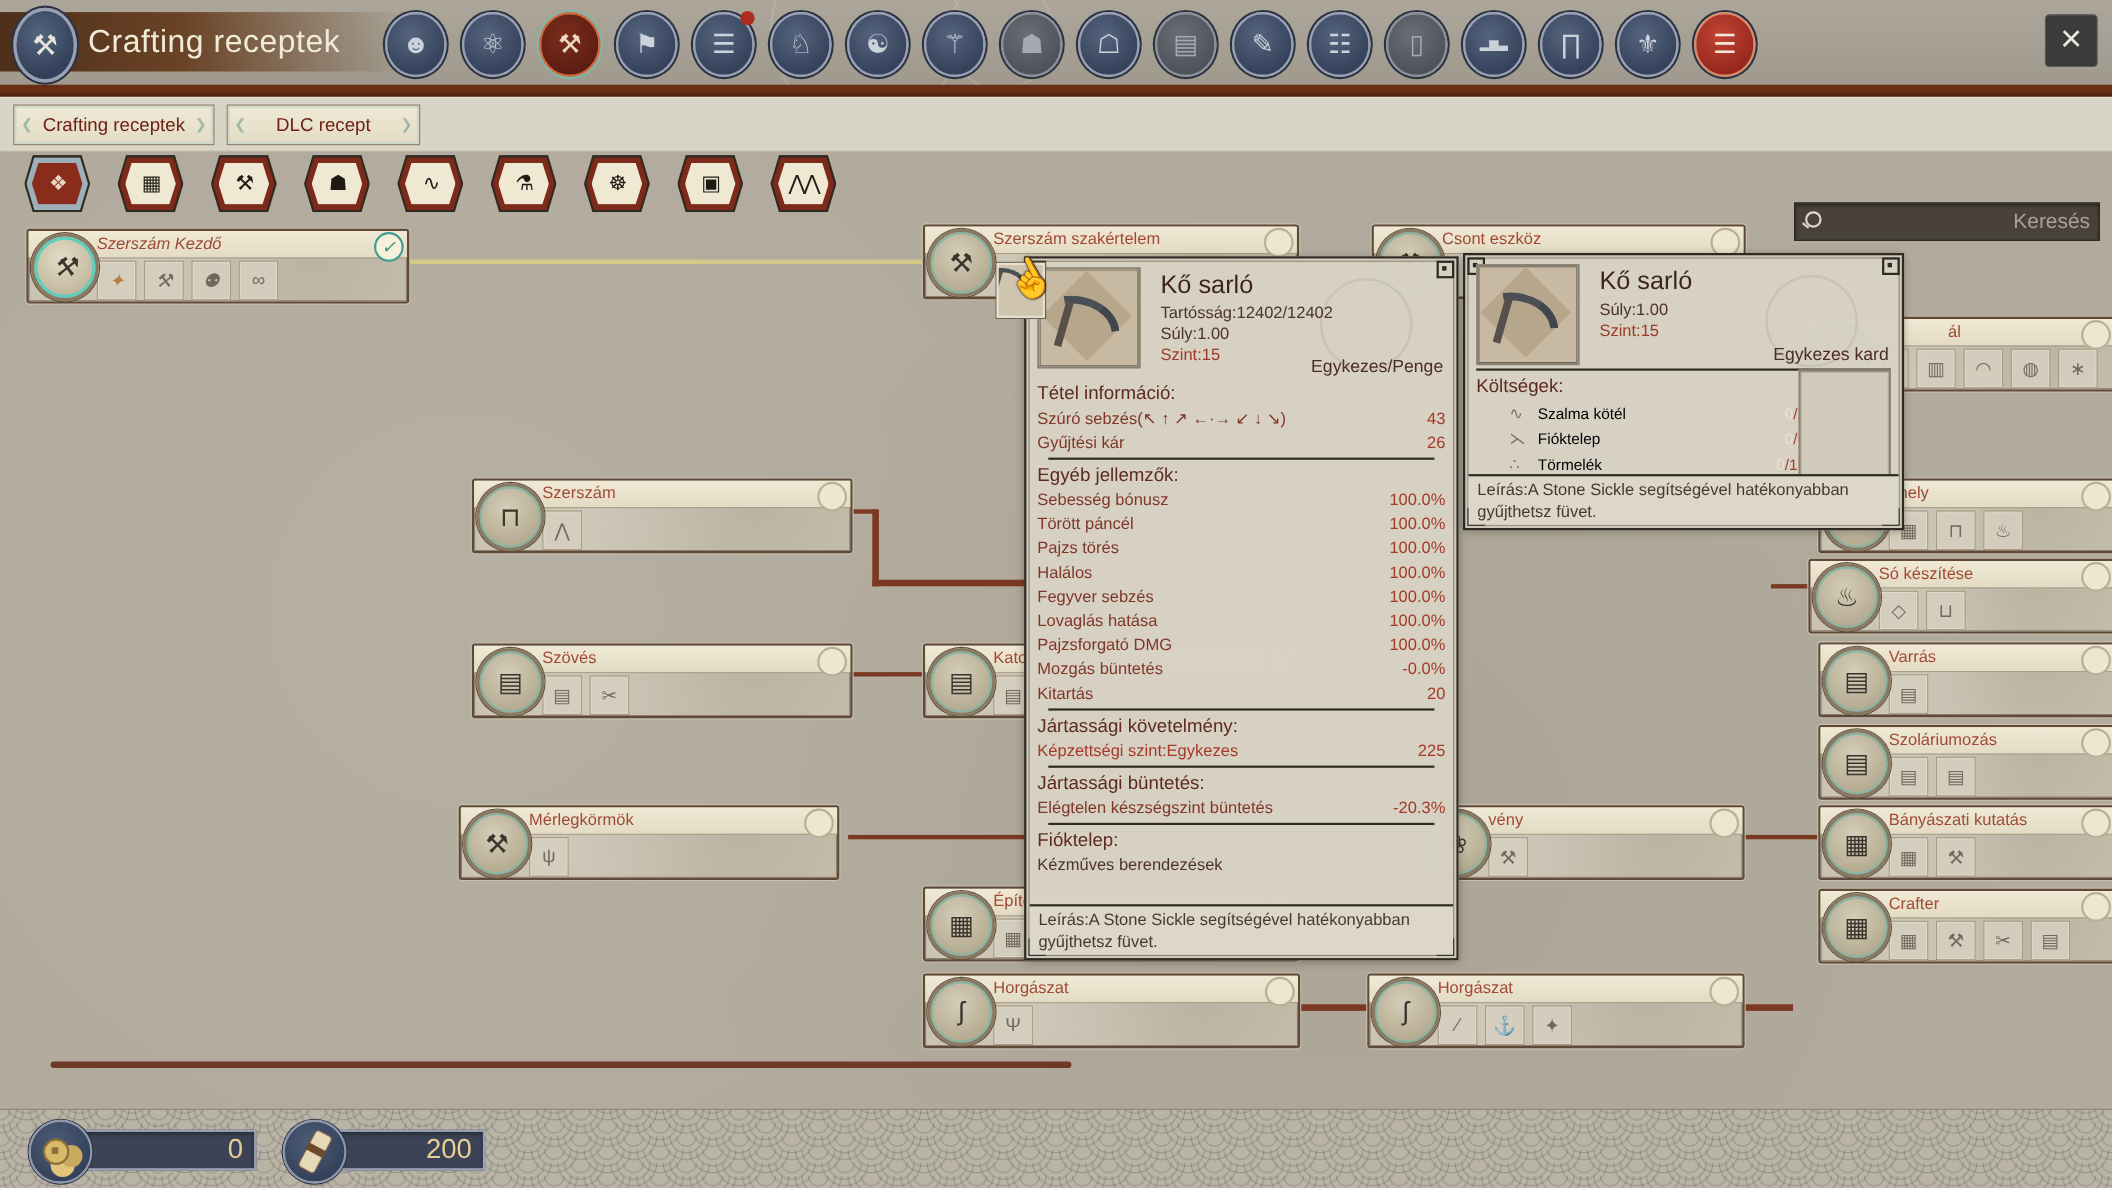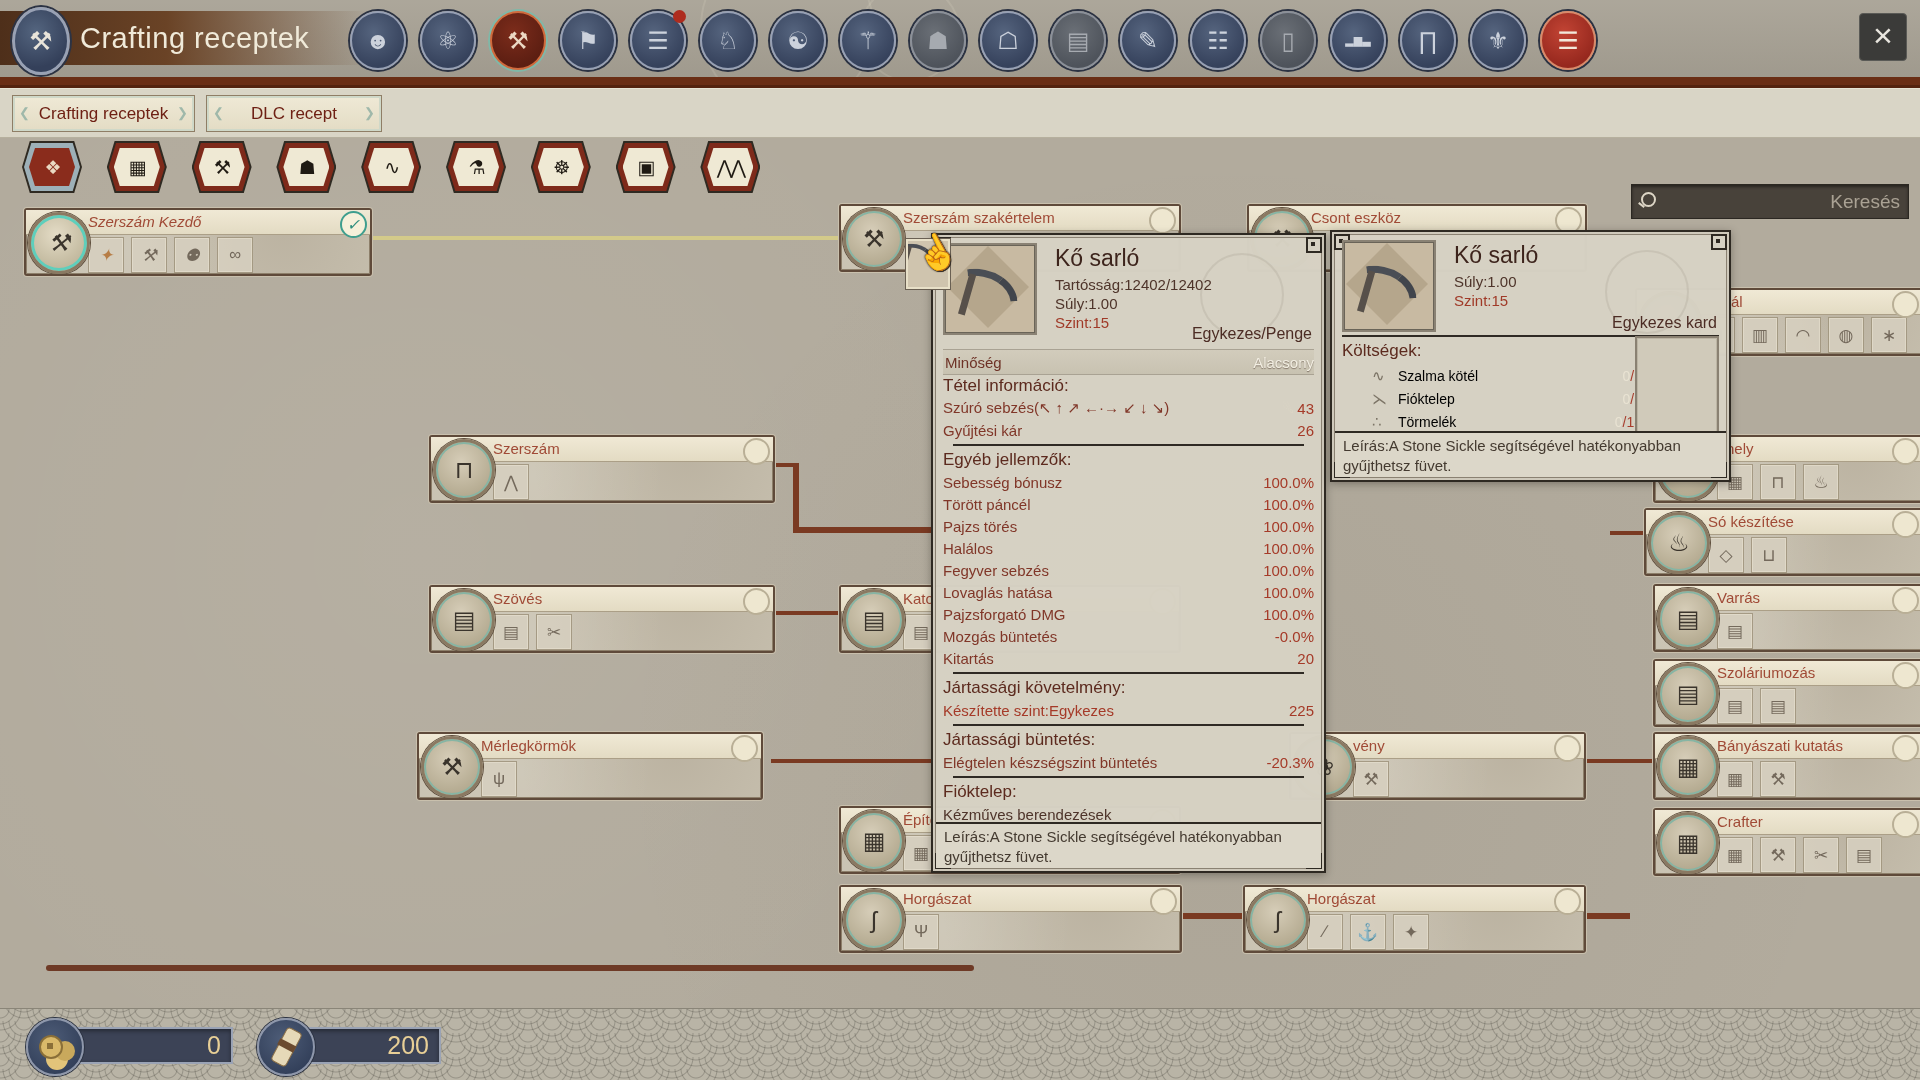--- a/index.html
+++ b/index.html
@@ -348,21 +348,21 @@
         <div class="nh"></div>
         <div class="nt">vény</div>
         <div class="badge">❀</div>
         <div class="slots">
           <div class="slot">⚒</div>
         </div>
         <div class="status"></div>
       </div>
       <div class="node" style="left: 1635px; top: 288px; width: 285px;">
         <div class="nh"></div>
-        <div class="nt" style="left: 94px;">ál</div>
+        <div class="nt" style="left: 94px; padding-left: 40px;">ál</div>
         <div class="badge">♨</div>
         <div class="slots">
           <div class="slot">⊔</div>
           <div class="slot">▥</div>
           <div class="slot">◠</div>
           <div class="slot">◍</div>
           <div class="slot">∗</div>
         </div>
         <div class="status"></div>
       </div>
@@ -442,24 +442,20 @@
       <div class="watermark"></div>
       <div class="tip-title">Kő sarló</div>
       <div class="tip-lines">
         <div>Tartósság:12402/12402</div>
         <div>Súly:1.00</div>
         <div class="red">Szint:15</div>
       </div>
       <div class="hand-type">Egykezes/Penge</div>
     </div>
     <div id="tip1rows" class="rows">
-        <div class="band" style="margin: 6px 0px 0px;">
-          <div class="lab">Minőség</div>
-          <div class="val">Alacsony</div>
-        </div>
         <div class="trow hd">Tétel információ:</div>
         <div class="trow">
           <div class="lab">Szúró sebzés(↖ ↑ ↗ ←·→ ↙ ↓ ↘)</div>
           <span class="vicon">☄</span>
           <div class="val">43</div>
         </div>
         <div class="trow">
           <div class="lab">Gyűjtési kár</div>
           <div class="val">26</div>
         </div>
@@ -497,21 +493,21 @@
           <div class="lab">Mozgás büntetés</div>
           <div class="val">-0.0%</div>
         </div>
         <div class="trow">
           <div class="lab">Kitartás</div>
           <div class="val">20</div>
         </div>
         <div class="divider"></div>
         <div class="trow hd">Jártassági követelmény:</div>
         <div class="trow redlab">
-          <div class="lab">Készítette szint:Egykezes</div>
+          <div class="lab">Képzettségi szint:Egykezes</div>
           <div class="val">225</div>
         </div>
         <div class="divider"></div>
         <div class="trow hd">Jártassági büntetés:</div>
         <div class="trow">
           <div class="lab">Elégtelen készségszint büntetés</div>
           <div class="val">-20.3%</div>
         </div>
         <div class="divider"></div>
         <div class="trow hd">Fióktelep:</div>

